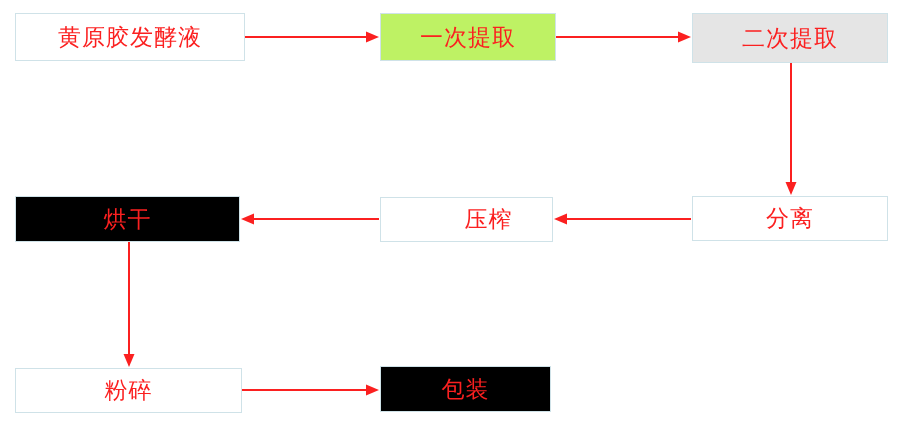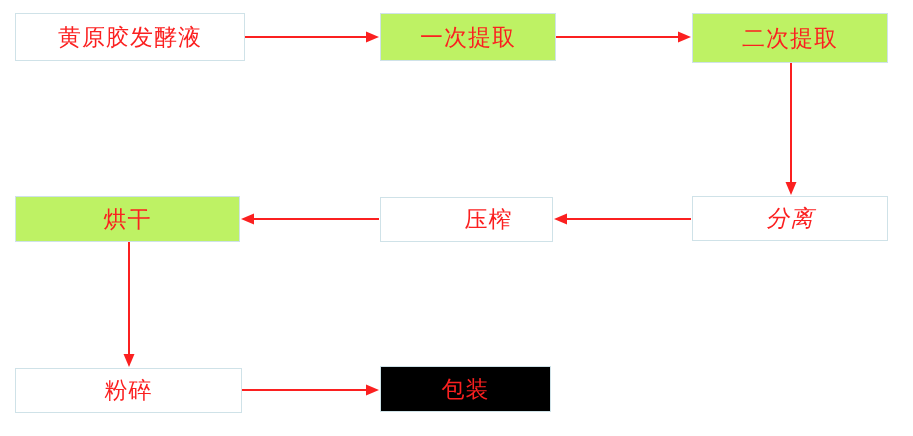--- a/index.html
+++ b/index.html
@@ -43,30 +43,30 @@
 </head>
 <body>
 
 <div id="canvas" style="background: rgb(255, 255, 255); width: 913px; height: 436px;">
     <div class="node" style="left: 15px; top: 13px; width: 230px; height: 48px; border-color: rgb(207, 226, 232); background: rgb(255, 255, 255); justify-content: center;">
       <span class="node-label" style="color: rgb(251, 32, 32);">黄原胶发酵液</span>
     </div>
     <div class="node" style="left: 380px; top: 13px; width: 176px; height: 48px; border-color: rgb(207, 226, 232); background: #bef264;">
       <span class="node-label" style="color: rgb(251, 32, 32);">一次提取</span>
     </div>
-    <div class="node" style="left: 692px; top: 13px; width: 196px; height: 50px; border-color: rgb(207, 226, 232); background: #bef264;">
+    <div class="node" style="left: 692px; top: 13px; width: 196px; height: 50px; border-color: rgb(207, 226, 232); background: #e5e5e5;">
       <span class="node-label" style="color: rgb(251, 32, 32);">二次提取</span>
     </div>
     <div class="node" style="left: 692px; top: 196px; width: 196px; height: 45px; border-color: rgb(207, 226, 232); background: rgb(255, 255, 255);">
-      <span class="node-label" style="color: rgb(251, 32, 32); font-style: italic;">分离</span>
+      <span class="node-label" style="color: rgb(251, 32, 32);">分离</span>
     </div>
     <div class="node" style="left: 380px; top: 197px; width: 173px; height: 45px; border-color: rgb(207, 226, 232); background: rgb(255, 255, 255); padding-left: 44px;">
       <span class="node-label" style="color: rgb(251, 32, 32);">压榨</span>
     </div>
-    <div class="node" style="left: 15px; top: 196px; width: 225px; height: 46px; border-color: rgb(207, 226, 232); background: #bef264;">
+    <div class="node" style="left: 15px; top: 196px; width: 225px; height: 46px; border-color: rgb(207, 226, 232); background: #000000;">
       <span class="node-label" style="color: rgb(251, 32, 32);">烘干</span>
     </div>
     <div class="node" style="left: 15px; top: 368px; width: 227px; height: 45px; border-color: rgb(207, 226, 232); background: rgb(255, 255, 255);">
       <span class="node-label" style="color: rgb(251, 32, 32);">粉碎</span>
     </div>
     <div class="node" style="left: 380px; top: 366px; width: 171px; height: 46px; border-color: rgb(207, 226, 232); background: #000000;">
       <span class="node-label" style="color: rgb(251, 32, 32);">包装</span>
     </div>
     <div class="edge" style="left: 235px; top: 27px; width: 154px; height: 20px;">
       <svg width="154" height="20">

